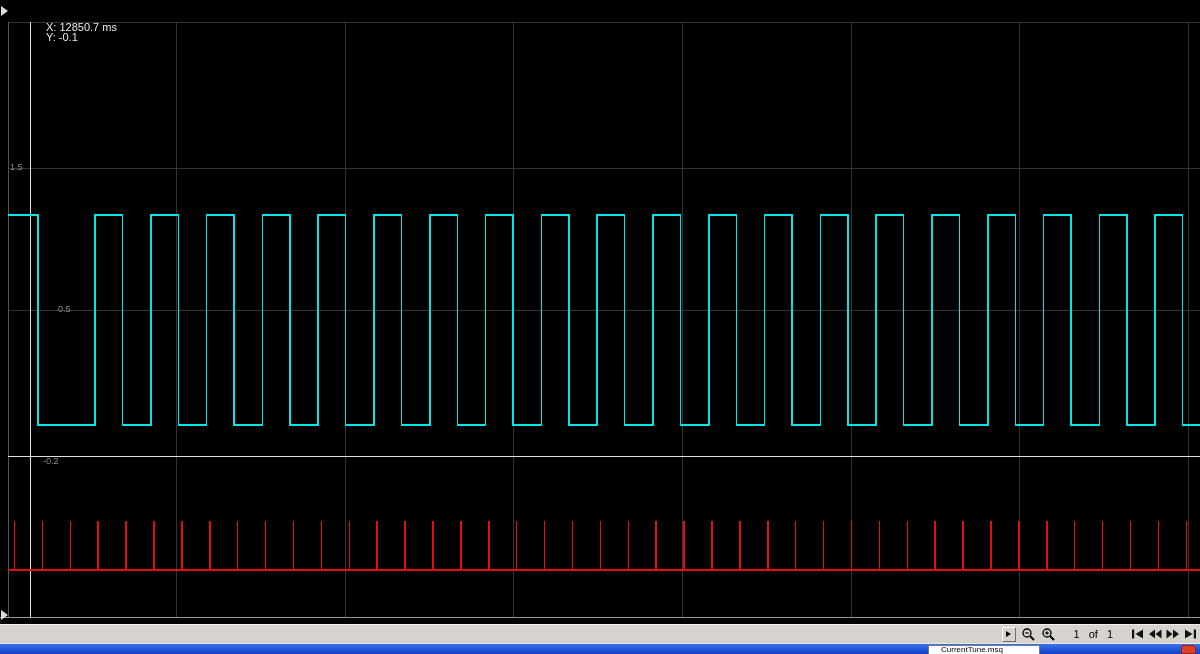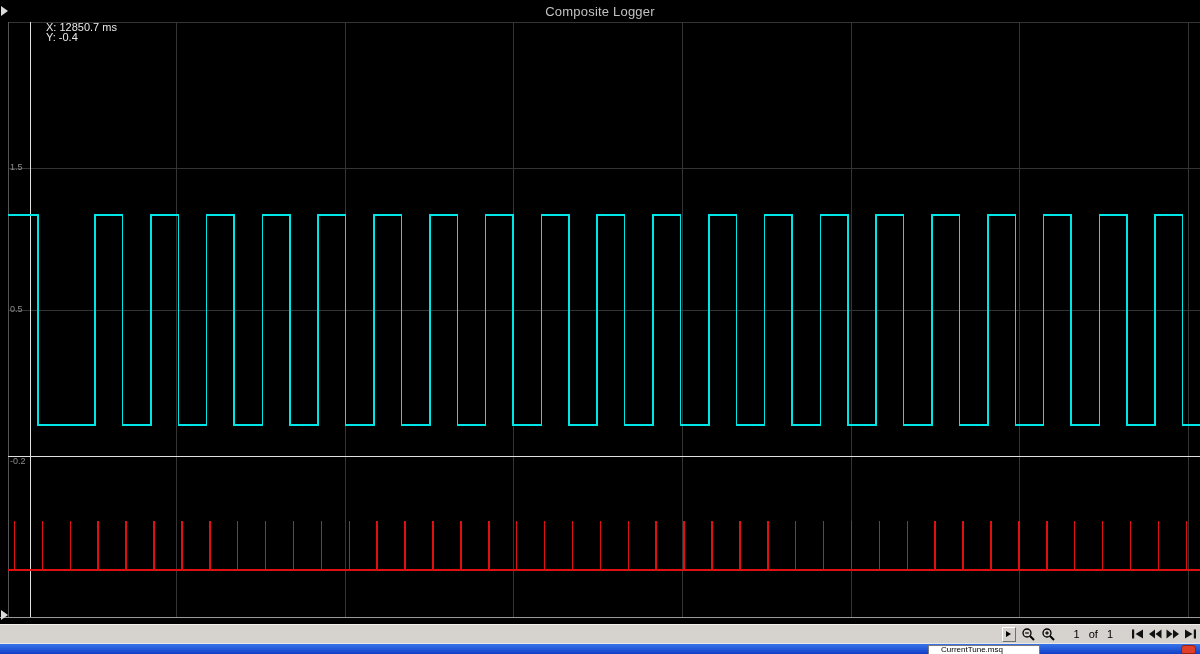--- a/index.html
+++ b/index.html
@@ -33,23 +33,20 @@
                 border:1px solid #7a7a7a;box-sizing:border-box;font-size:8px;line-height:7px;
                 color:#000;padding-left:12px;overflow:hidden;white-space:nowrap;}
   .close-red{position:absolute;right:4px;top:1px;width:15px;height:9px;background:#e0402a;
              border:1px solid #9a2010;border-radius:3px 3px 2px 2px;box-sizing:border-box;}
 </style>
 </head>
 <body>
 
 <div class="app">
 
-  <div class="titlebar">
-    <span class="title">Composite Logger</span>
-  </div>
 
   <svg id="plot-svg" width="1200" height="624" viewBox="0 0 1200 624" shape-rendering="crispEdges">
       <line x1="176" y1="22" x2="176" y2="617" stroke="#343434" stroke-width="1"></line>
       <line x1="345" y1="22" x2="345" y2="617" stroke="#343434" stroke-width="1"></line>
       <line x1="513" y1="22" x2="513" y2="617" stroke="#343434" stroke-width="1"></line>
       <line x1="682" y1="22" x2="682" y2="617" stroke="#343434" stroke-width="1"></line>
       <line x1="851" y1="22" x2="851" y2="617" stroke="#343434" stroke-width="1"></line>
       <line x1="1019" y1="22" x2="1019" y2="617" stroke="#343434" stroke-width="1"></line>
       <line x1="1188" y1="22" x2="1188" y2="617" stroke="#343434" stroke-width="1"></line>
       <line x1="8" y1="22" x2="1200" y2="22" stroke="#343434" stroke-width="1"></line>
@@ -58,27 +55,27 @@
       <line x1="8" y1="22" x2="8" y2="617" stroke="#565656" stroke-width="1"></line>
       <line x1="0" y1="617" x2="1200" y2="617" stroke="#9a9a9a" stroke-width="1"></line>
       <line x1="30" y1="22" x2="30" y2="617" stroke="#e0e0e0" stroke-width="1"></line>
       <line x1="8" y1="456" x2="1200" y2="456" stroke="#e0e0e0" stroke-width="1"></line>
       <path d="M 8 215 L 38 215 L 38 425 L 95 425 L 95 215 L 122.5 215 L 122.5 425 L 150.8 425 L 150.8 215 L 178.3 215 L 178.3 425 L 206.6 425 L 206.6 215 L 234.1 215 L 234.1 425 L 262.4 425 L 262.4 215 L 289.9 215 L 289.9 425 L 318.2 425 L 318.2 215 L 345.7 215 L 345.7 425 L 374 425 L 374 215 L 401.5 215 L 401.5 425 L 429.79999999999995 425 L 429.79999999999995 215 L 457.29999999999995 215 L 457.29999999999995 425 L 485.59999999999997 425 L 485.59999999999997 215 L 513.0999999999999 215 L 513.0999999999999 425 L 541.4 425 L 541.4 215 L 568.9 215 L 568.9 425 L 597.2 425 L 597.2 215 L 624.7 215 L 624.7 425 L 653 425 L 653 215 L 680.5 215 L 680.5 425 L 708.8 425 L 708.8 215 L 736.3 215 L 736.3 425 L 764.5999999999999 425 L 764.5999999999999 215 L 792.0999999999999 215 L 792.0999999999999 425 L 820.4 425 L 820.4 215 L 847.9 215 L 847.9 425 L 876.1999999999999 425 L 876.1999999999999 215 L 903.6999999999999 215 L 903.6999999999999 425 L 932 425 L 932 215 L 959.5 215 L 959.5 425 L 987.8 425 L 987.8 215 L 1015.3 215 L 1015.3 425 L 1043.6 425 L 1043.6 215 L 1071.1 215 L 1071.1 425 L 1099.4 425 L 1099.4 215 L 1126.9 215 L 1126.9 425 L 1155.2 425 L 1155.2 215 L 1182.7 215 L 1182.7 425 L 1200 425" stroke="#00e6e6" stroke-width="1.5" fill="none"></path>
       <path d="M 8 570 L 1200 570 M 14.5 570 L 14.5 521 M 42.4 570 L 42.4 521 M 70.3 570 L 70.3 521 M 98.19999999999999 570 L 98.19999999999999 521 M 126.1 570 L 126.1 521 M 154 570 L 154 521 M 181.89999999999998 570 L 181.89999999999998 521 M 209.79999999999998 570 L 209.79999999999998 521 M 237.7 570 L 237.7 521 M 265.6 570 L 265.6 521 M 293.5 570 L 293.5 521 M 321.4 570 L 321.4 521 M 349.29999999999995 570 L 349.29999999999995 521 M 377.2 570 L 377.2 521 M 405.09999999999997 570 L 405.09999999999997 521 M 433 570 L 433 521 M 460.9 570 L 460.9 521 M 488.79999999999995 570 L 488.79999999999995 521 M 516.7 570 L 516.7 521 M 544.6 570 L 544.6 521 M 572.5 570 L 572.5 521 M 600.4 570 L 600.4 521 M 628.3 570 L 628.3 521 M 656.1999999999999 570 L 656.1999999999999 521 M 684.0999999999999 570 L 684.0999999999999 521 M 712 570 L 712 521 M 739.9 570 L 739.9 521 M 767.8 570 L 767.8 521 M 795.6999999999999 570 L 795.6999999999999 521 M 823.5999999999999 570 L 823.5999999999999 521 M 851.5 570 L 851.5 521 M 879.4 570 L 879.4 521 M 907.3 570 L 907.3 521 M 935.1999999999999 570 L 935.1999999999999 521 M 963.0999999999999 570 L 963.0999999999999 521 M 991 570 L 991 521 M 1018.9 570 L 1018.9 521 M 1046.8 570 L 1046.8 521 M 1074.7 570 L 1074.7 521 M 1102.6 570 L 1102.6 521 M 1130.5 570 L 1130.5 521 M 1158.3999999999999 570 L 1158.3999999999999 521 M 1186.3 570 L 1186.3 521" stroke="#e01010" stroke-width="1.5" fill="none"></path>
     </svg>
 
   <div class="readout">
     <div>X: 12850.7 ms</div>
-    <div>Y: -0.4</div>
+    <div>Y: -0.1</div>
   </div>
 
   <div id="y-labels">
       <div class="ytick" style="top: 163px;">1.5</div>
-      <div class="ytick" style="top: 305px;">0.5</div>
-      <div class="ytick" style="top: 457px;">-0.2</div>
+      <div class="ytick" style="top: 305px; margin-left: 48px;">0.5</div>
+      <div class="ytick" style="top: 457px; margin-left: 33px;">-0.2</div>
     </div>
 
   <div class="edge-arrow top"></div>
   <div class="edge-arrow bottom"></div>
 
   <div class="toolbar">
     <div class="tb-right">
 
       <button class="tb-btn">
         <span class="tri-right"></span>

